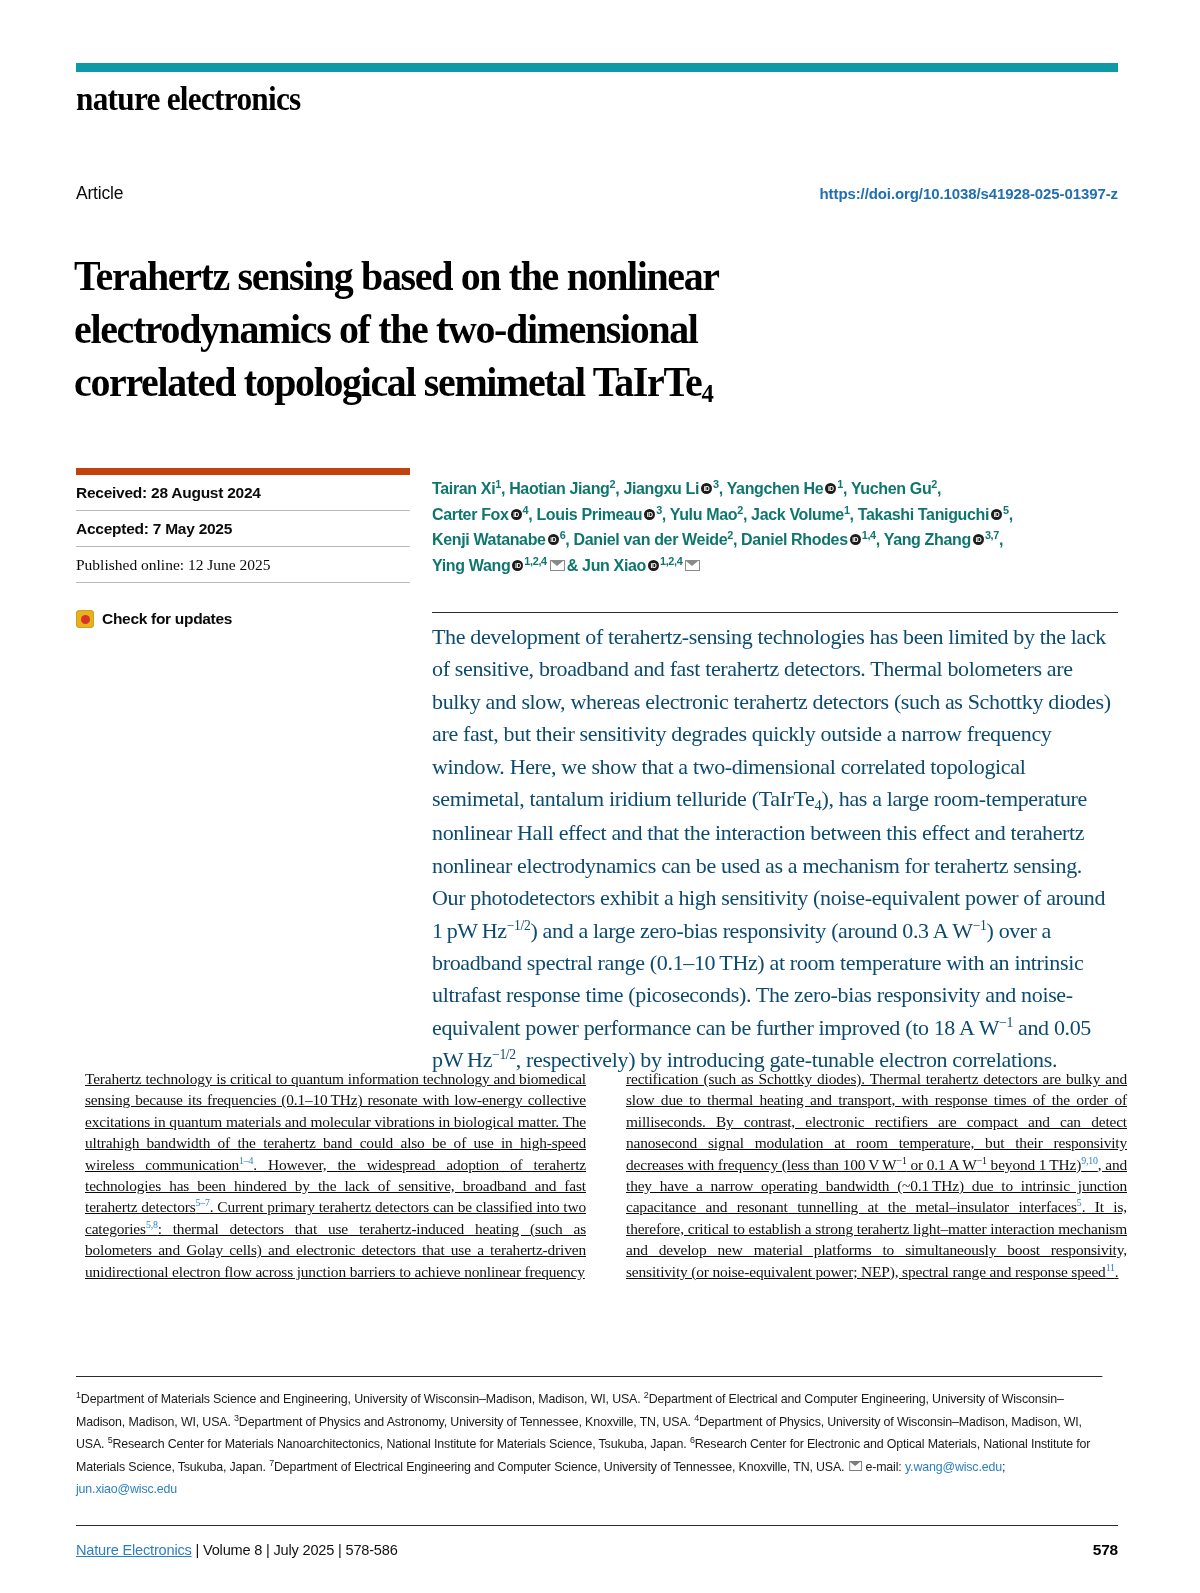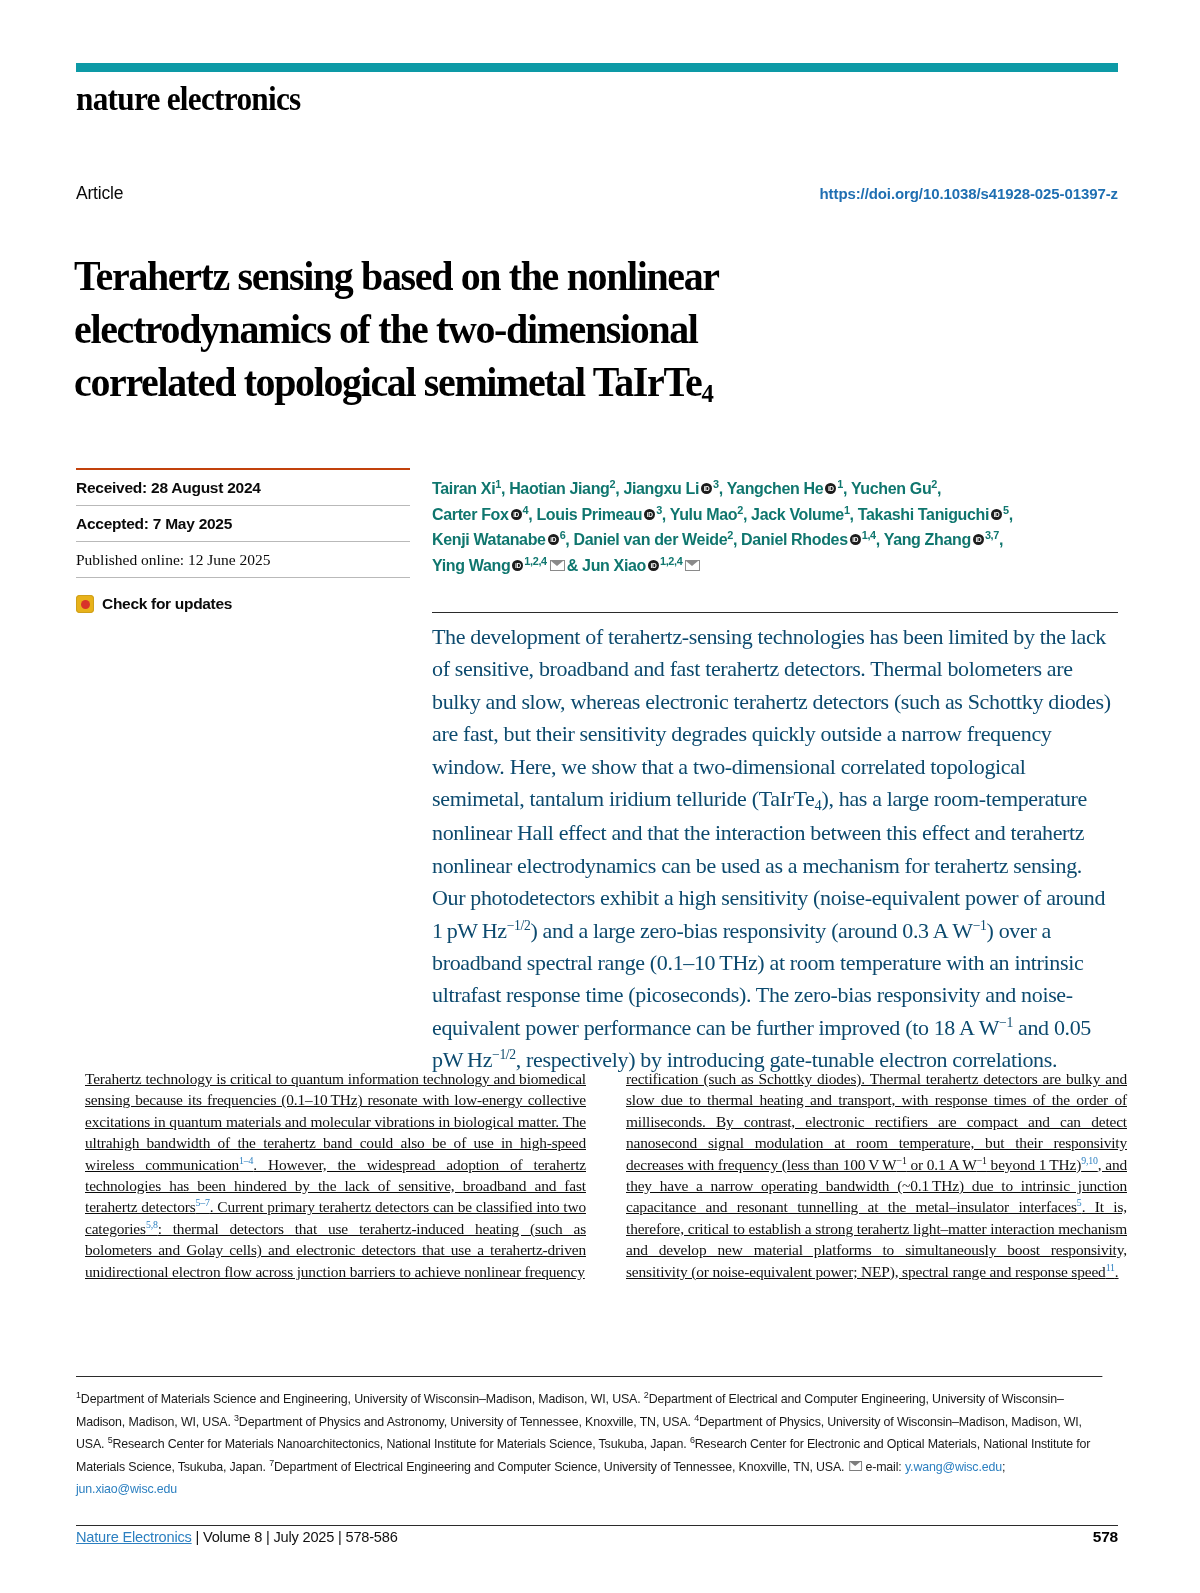--- a/index.html
+++ b/index.html
@@ -86,41 +86,41 @@
   }
 
   
   .meta-col {
     position: absolute;
     left: 76px;
     top: 468px;
     width: 334px;
   }
   .meta-row {
-    border-top: 2px solid #c2410c;
+    border-top: 7px solid #c2410c;
     padding: 9px 0 8px 0;
     font-size: 15.5px;
     font-weight: bold;
     letter-spacing: -0.25px;
     color: #0a0a0a;
   }
   .meta-row.thin {
     border-top: 1px solid #b9b9b9;
   }
   .meta-row.published {
     font-family: "Liberation Serif", serif;
     font-weight: normal;
     font-size: 15.5px;
     letter-spacing: 0;
   }
   .meta-row.updates {
     display: flex;
     align-items: center;
     gap: 8px;
-    padding-top: 17px;
+    padding-top: 27px;
   }
   .crossmark {
     width: 18px;
     height: 18px;
     border-radius: 4px;
     background: #e8b21a;
     display: inline-flex;
     align-items: center;
     justify-content: center;
     flex: 0 0 auto;
@@ -298,21 +298,21 @@
     border-top: 4px solid #7d7d7d;
   }
 
   
   .footer {
     position: absolute;
     left: 76px;
     top: 1525px;
     width: 1042px;
     border-top: 1px solid #2b2b2b;
-    padding-top: 2px;
+    padding-top: 15px;
     display: flex;
     justify-content: space-between;
     align-items: baseline;
     font-size: 14.6px;
     letter-spacing: -0.2px;
   }
   .footer-left { color: #111; font-weight: normal; }
   .footer-journal { color: #2b7fc0; }
   .footer-page { font-weight: bold; font-size: 15.5px; color: #000; }
 </style>

